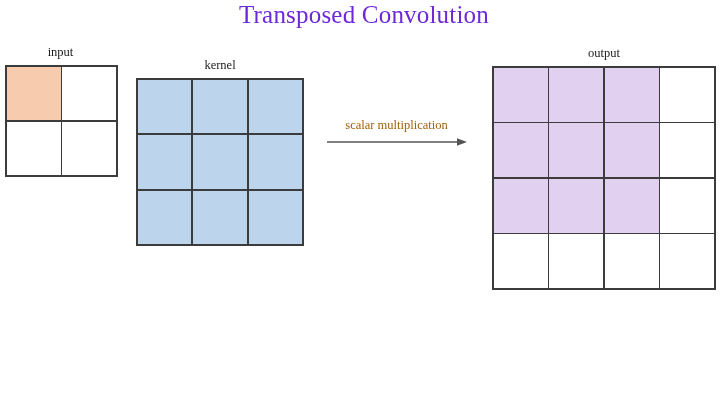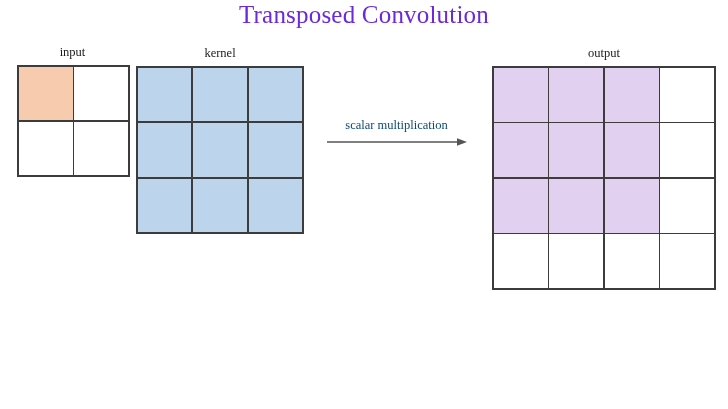--- a/index.html
+++ b/index.html
@@ -79,47 +79,47 @@
     position: absolute;
   }
   .arrow-label {
     position: absolute;
     left: 0;
     top: 0;
     width: 100%;
     text-align: center;
     font-size: 12.5px;
     line-height: 15px;
-    color: #0c4a6e;
+    color: #a16207;
     white-space: nowrap;
   }
   .arrow-svg {
     position: absolute;
     left: 0;
     top: 18px;
   }
 </style>
 </head>
 <body style="background: rgb(255, 255, 255);">
 
 <div id="figure">
 
   <div class="fig-title">Transposed Convolution</div>
 
-  <div class="grid-group" id="group-input" style="left:5px; top:65px; width:111px; height:112px;margin-left:12px;">
+  <div class="grid-group" id="group-input" style="left:5px; top:65px; width:111px; height:112px;">
     <div class="grid-label">input</div>
     <div class="grid cols-2" id="grid-input" style="width:113px; height:112px;">
         <div class="cell" style="background: rgb(247, 203, 174);"></div>
         <div class="cell" style="background: rgb(255, 255, 255);"></div>
         <div class="cell" style="background: rgb(255, 255, 255);"></div>
         <div class="cell" style="background: rgb(255, 255, 255);"></div>
       </div>
   </div>
 
-  <div class="grid-group" id="group-kernel" style="left:136px; top:66px; width:168px; height:168px;">
+  <div class="grid-group" id="group-kernel" style="left:136px; top:78px; width:168px; height:168px;">
     <div class="grid-label">kernel</div>
     <div class="grid cols-3" id="grid-kernel" style="width:168px; height:168px;">
         <div class="cell" style="background: rgb(188, 212, 236);"></div>
         <div class="cell" style="background: rgb(188, 212, 236);"></div>
         <div class="cell" style="background: rgb(188, 212, 236);"></div>
         <div class="cell" style="background: rgb(188, 212, 236);"></div>
         <div class="cell" style="background: rgb(188, 212, 236);"></div>
         <div class="cell" style="background: rgb(188, 212, 236);"></div>
         <div class="cell" style="background: rgb(188, 212, 236);"></div>
         <div class="cell" style="background: rgb(188, 212, 236);"></div>

